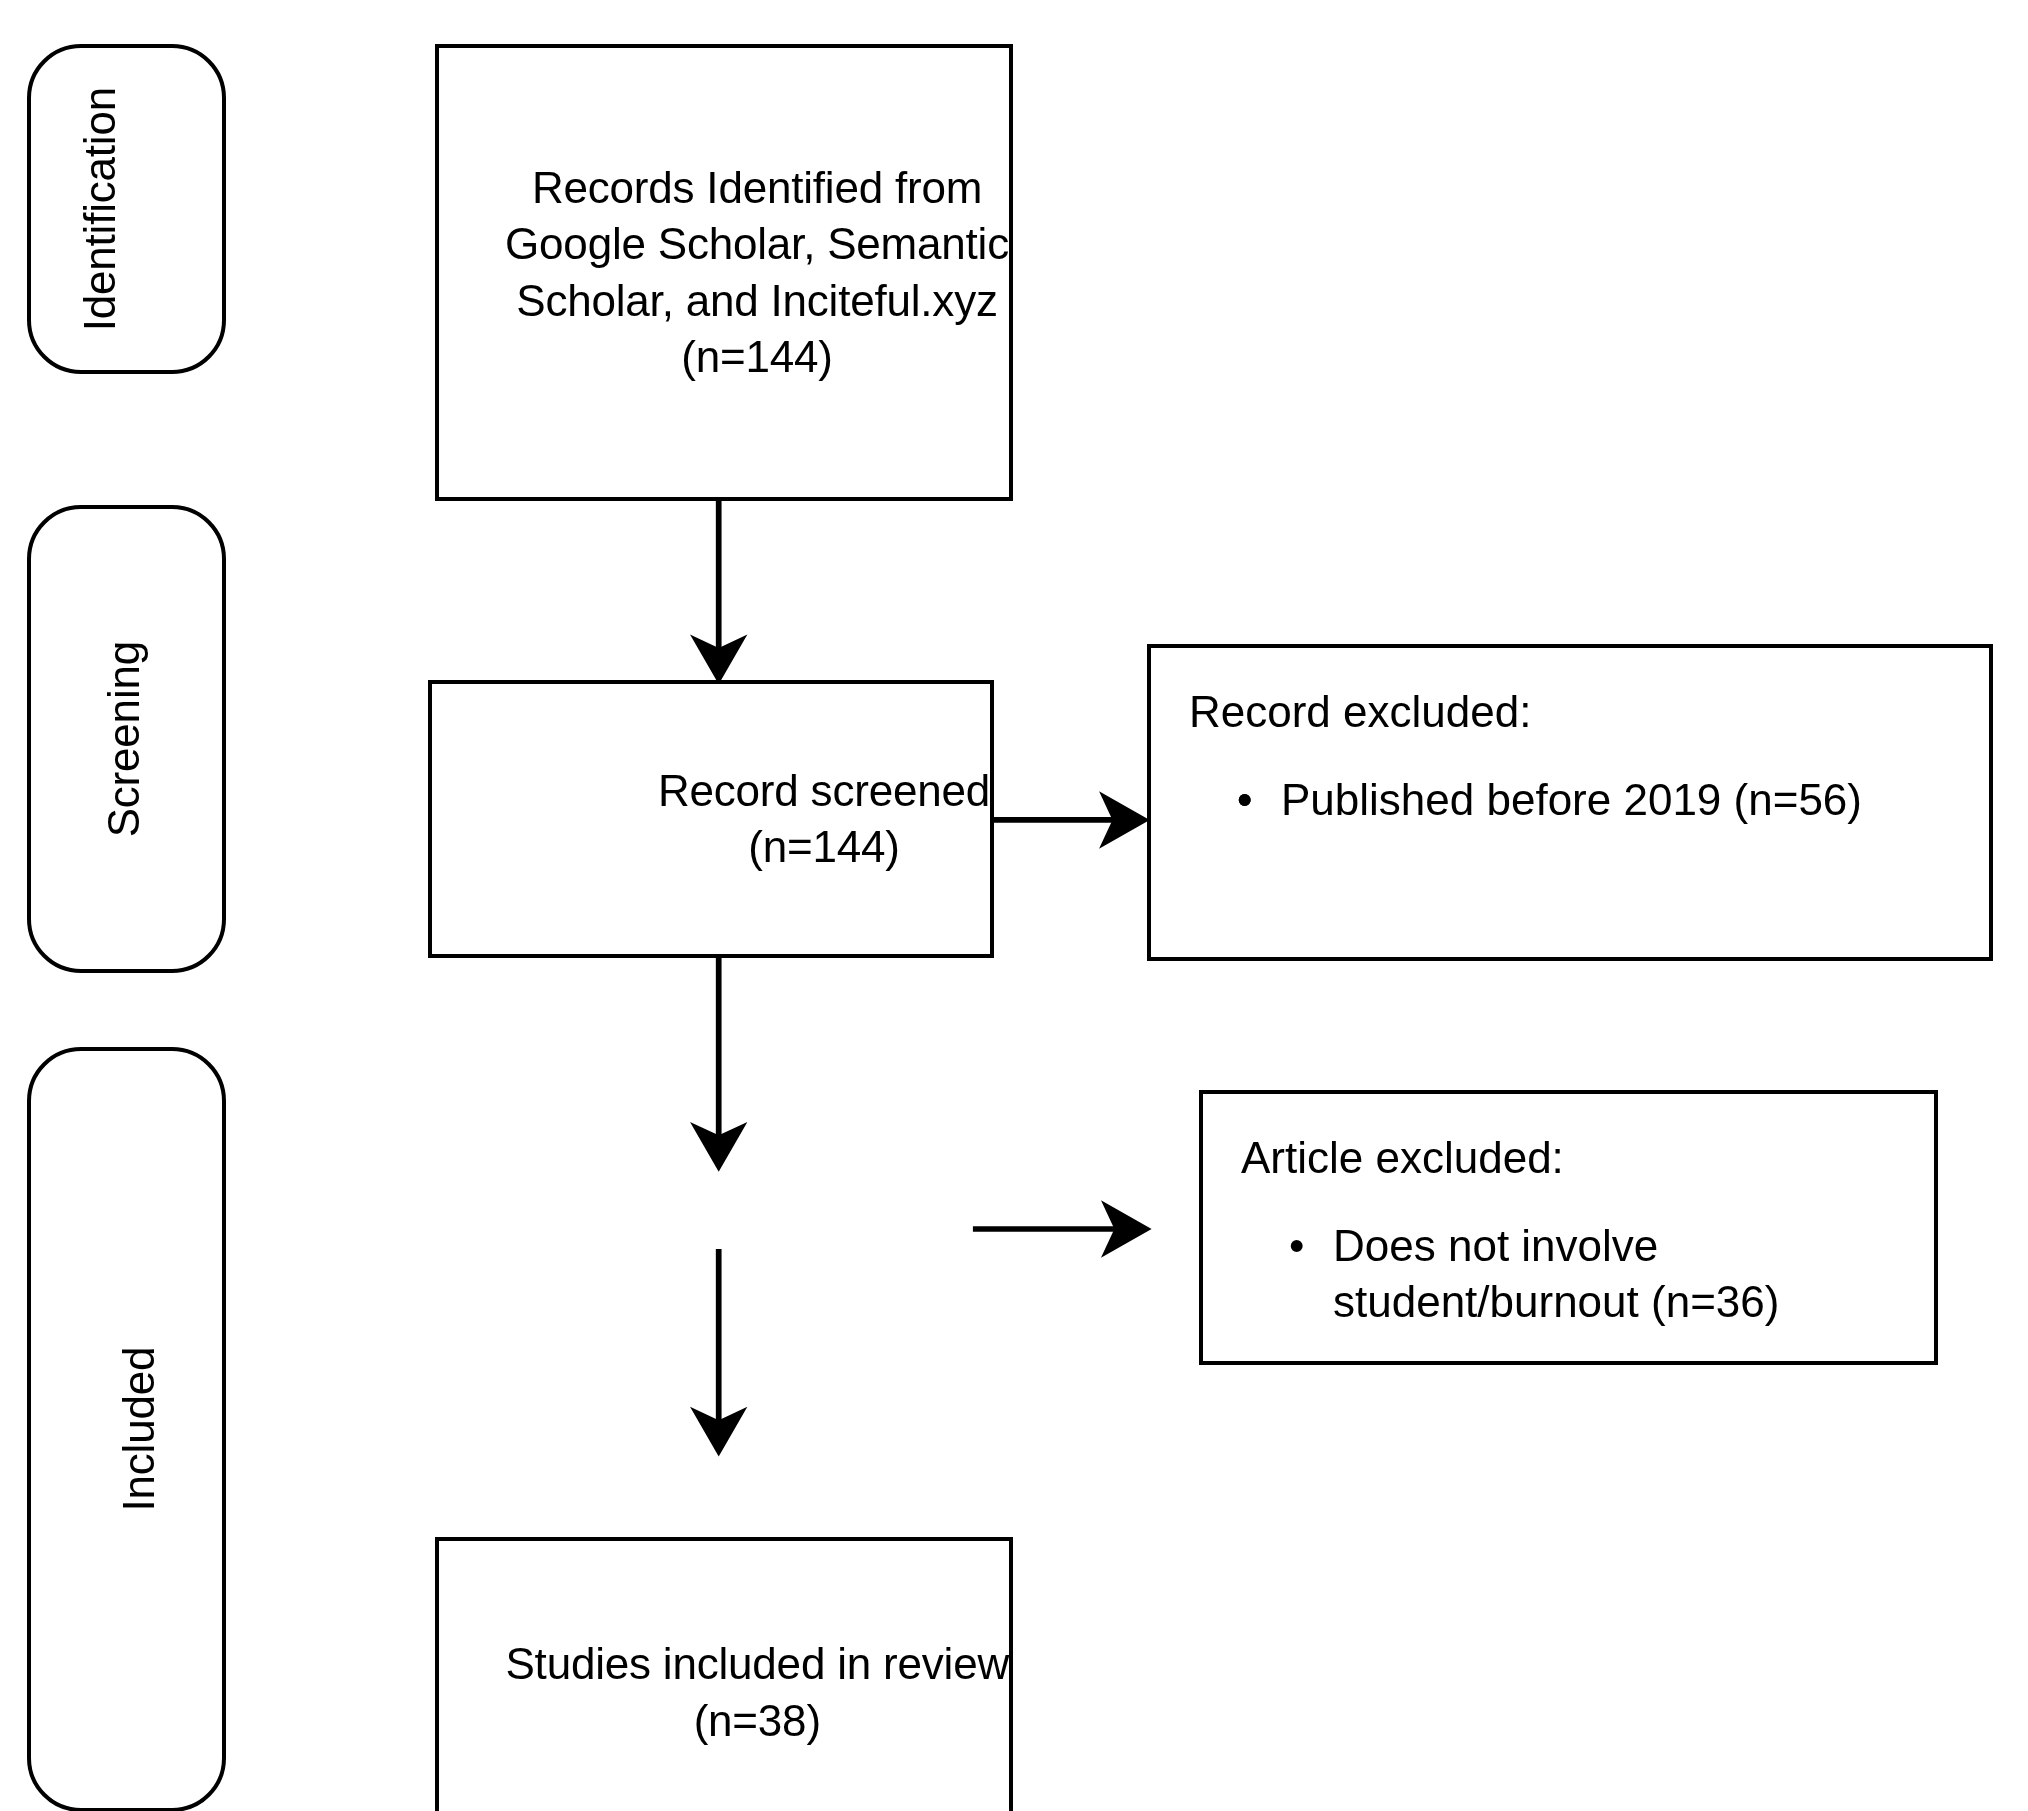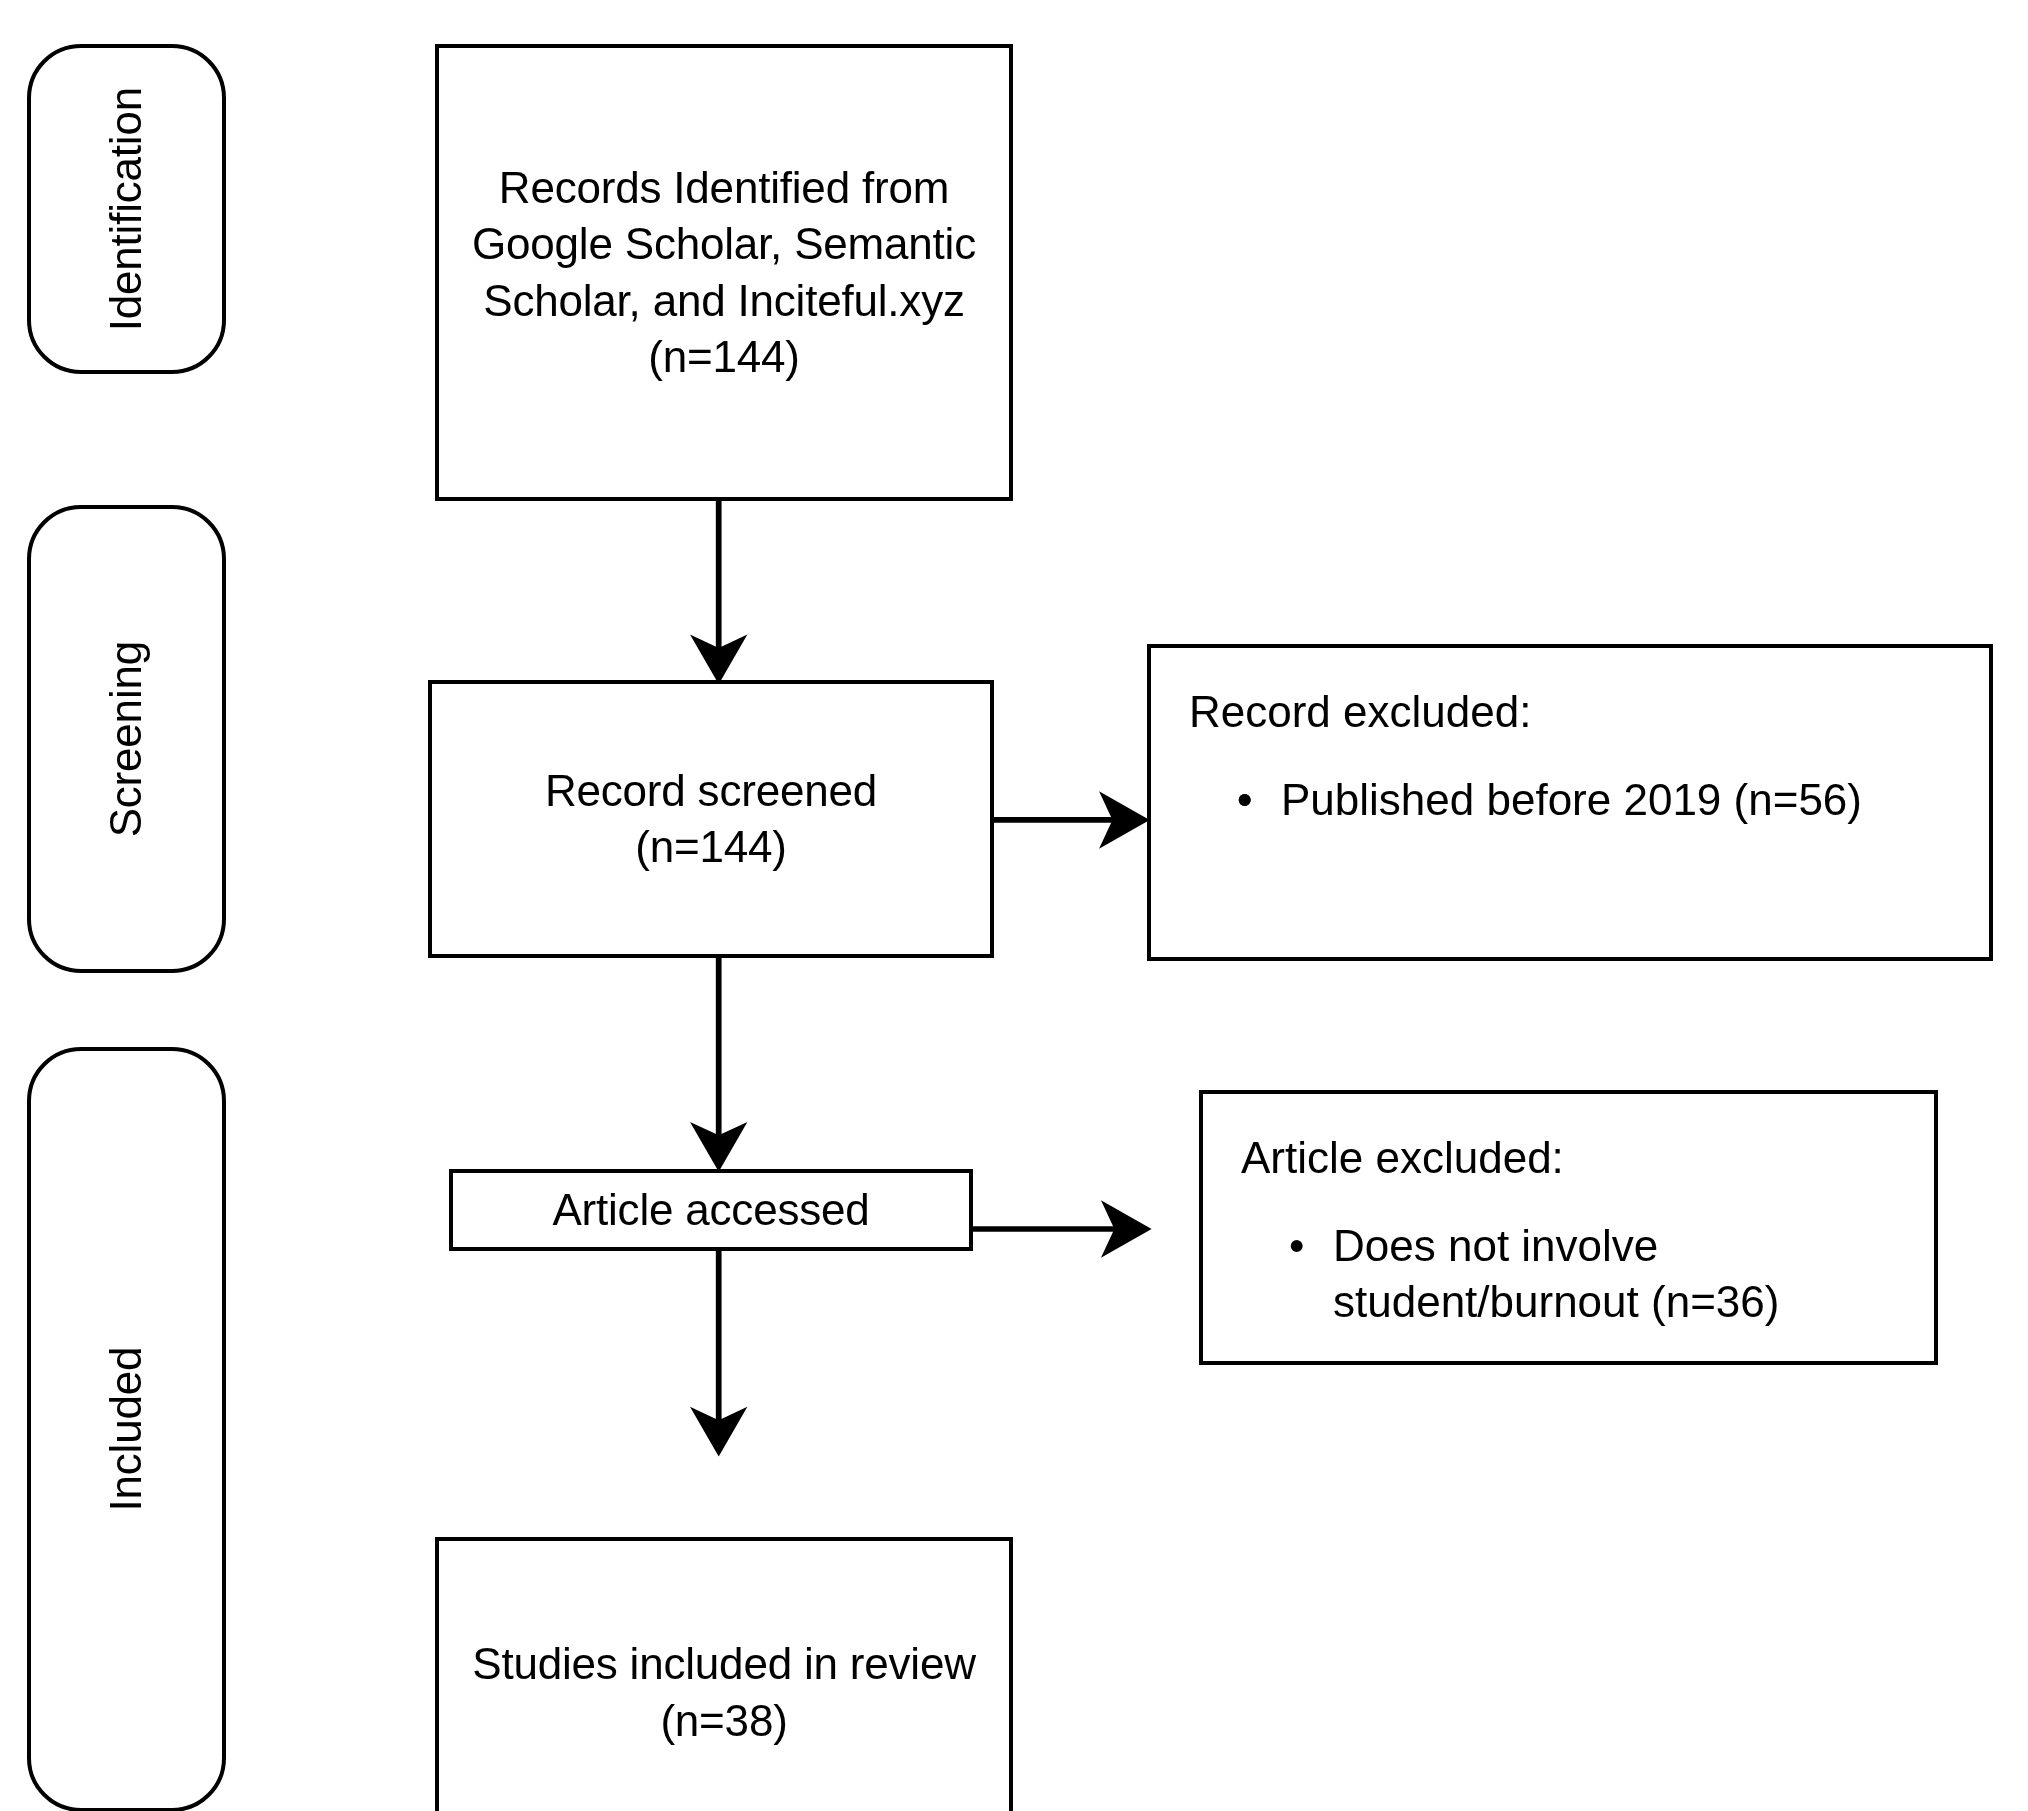--- a/index.html
+++ b/index.html
@@ -21,21 +21,21 @@
     background: #ffffff;
   }
   
   .node {
     position: absolute;
     box-sizing: border-box;
     background: #ffffff;
     border: 4.8px solid #000000;
     display: flex;
     align-items: center;
-    justify-content: center;
+    justify-content: flex-end;
   }
   .node.rounded {
     border-width: 4.8px;
     border-radius: 54px;
   }
   .node .label {
     text-align: center;
     line-height: 1.28;
     font-size: 44px;
     letter-spacing: -0.2px;
@@ -142,23 +142,20 @@
 Google Scholar, Semantic
 Scholar, and Inciteful.xyz
 (n=144)</span>
   </div>
 
   <div class="node" style="left:428px; top:680px; width:566px; height:278px;">
     <span class="label">Record screened
 (n=144)</span>
   </div>
 
-  <div class="node" style="left:449px; top:1169px; width:524px; height:82px;">
-    <span class="label">Article accessed</span>
-  </div>
 
   <div class="node" style="left:435px; top:1537px; width:578px; height:311px;">
     <span class="label">Studies included in review
 (n=38)</span>
   </div>
 
   <div class="node exclusion" style="left:1147px; top:644px; width:846px; height:317px;">
     <div class="excl-title">Record excluded:</div>
     <ul class="excl-list">
       <li>

